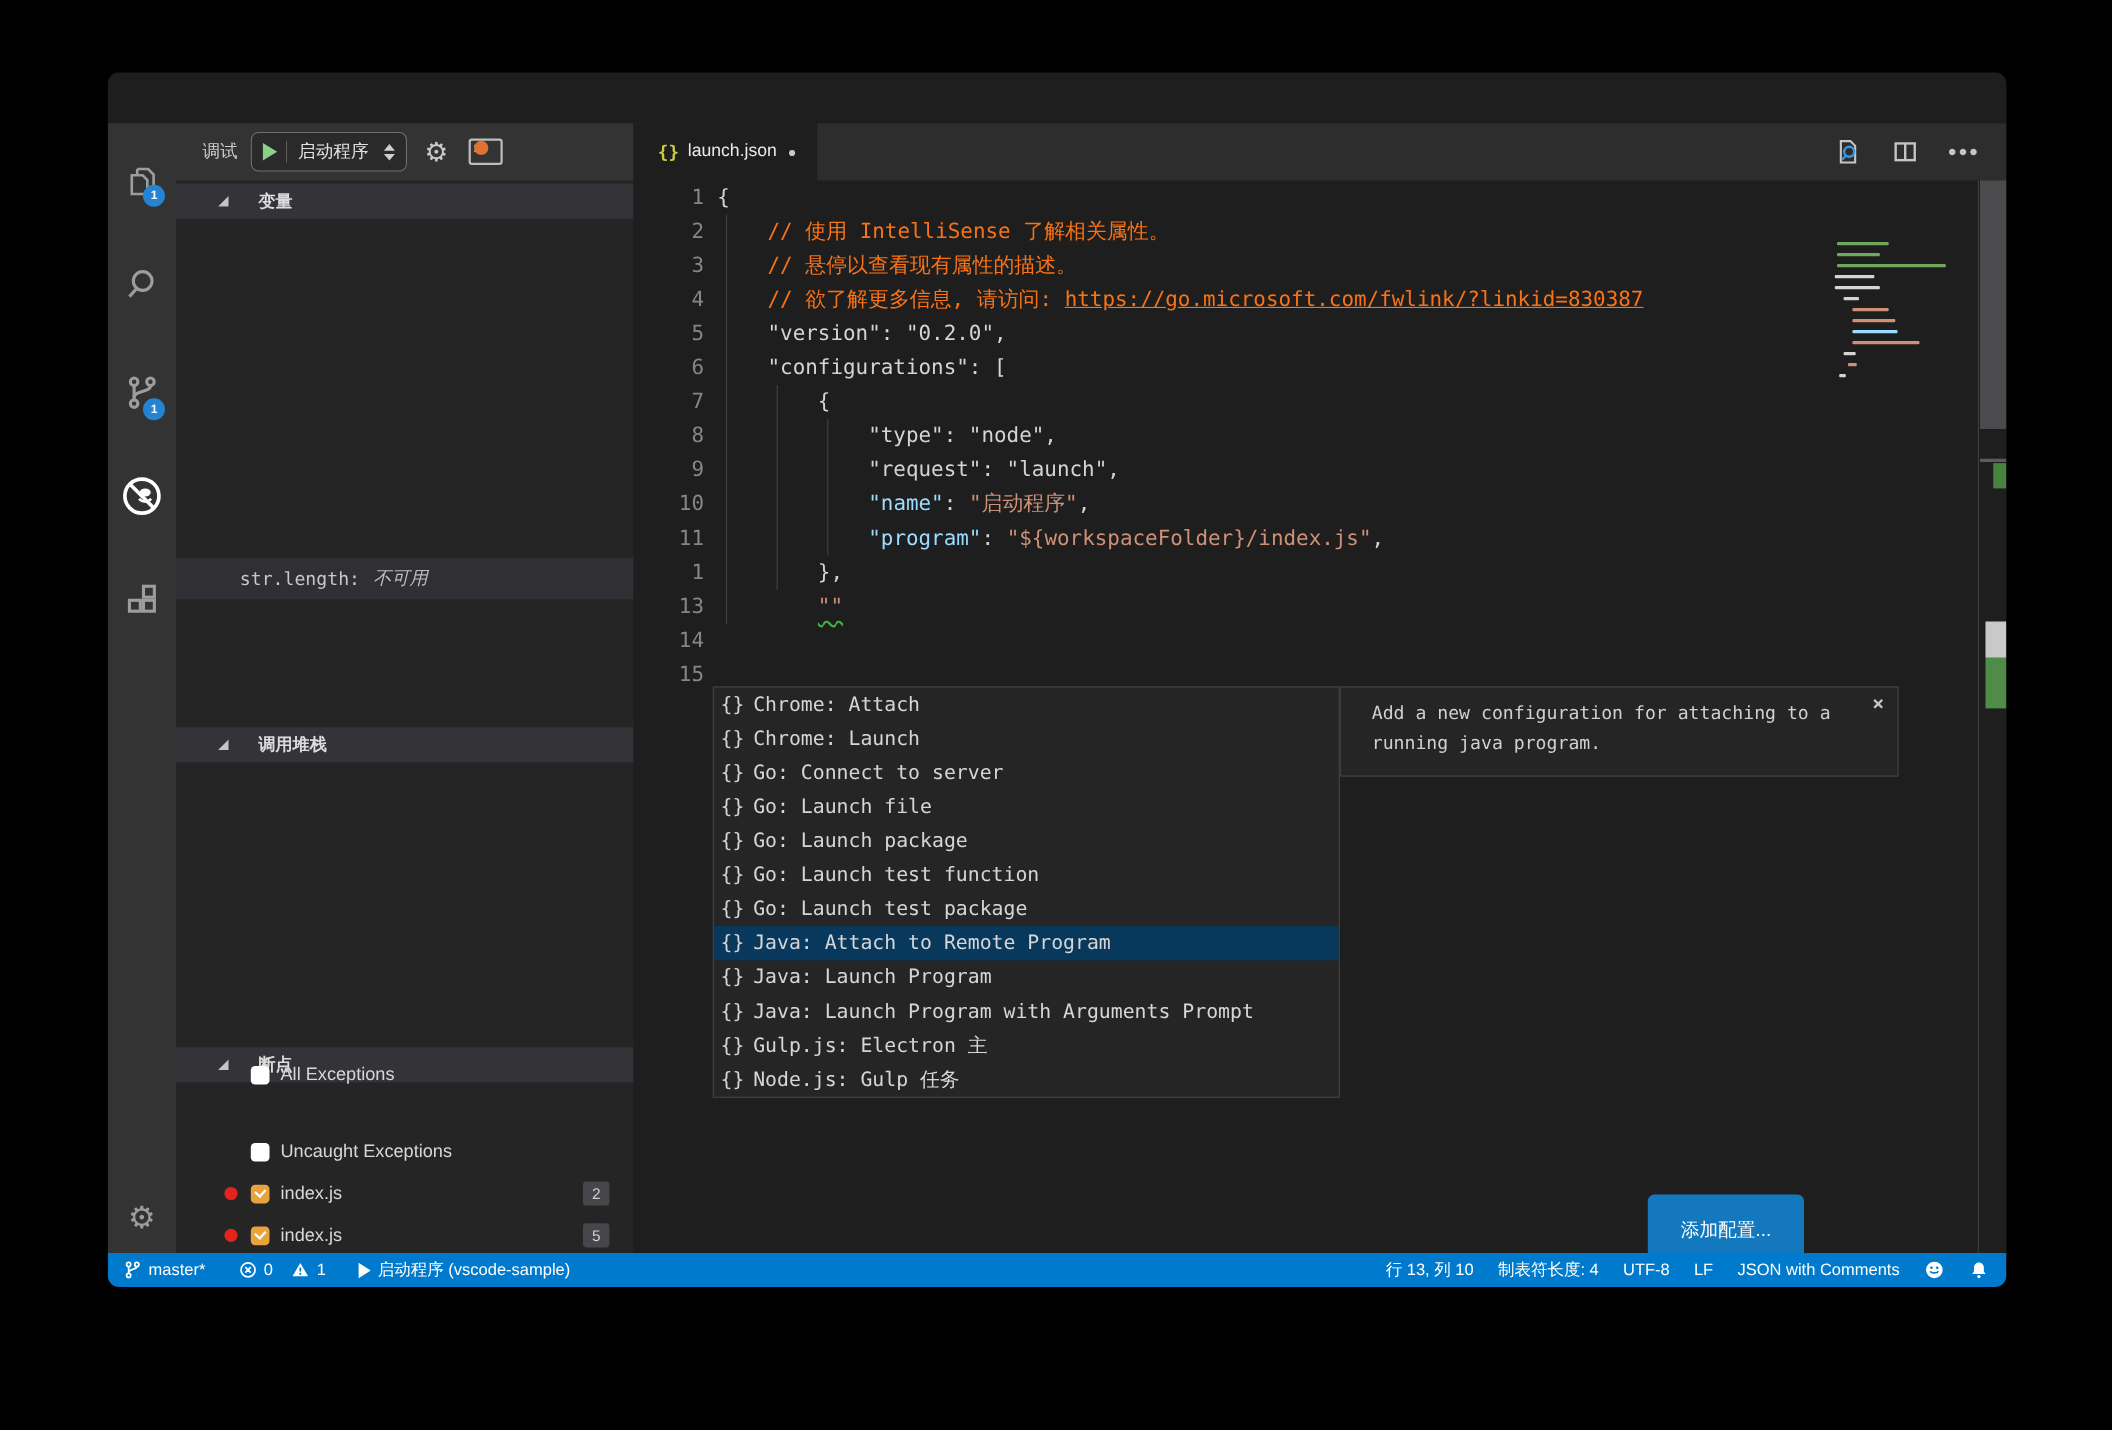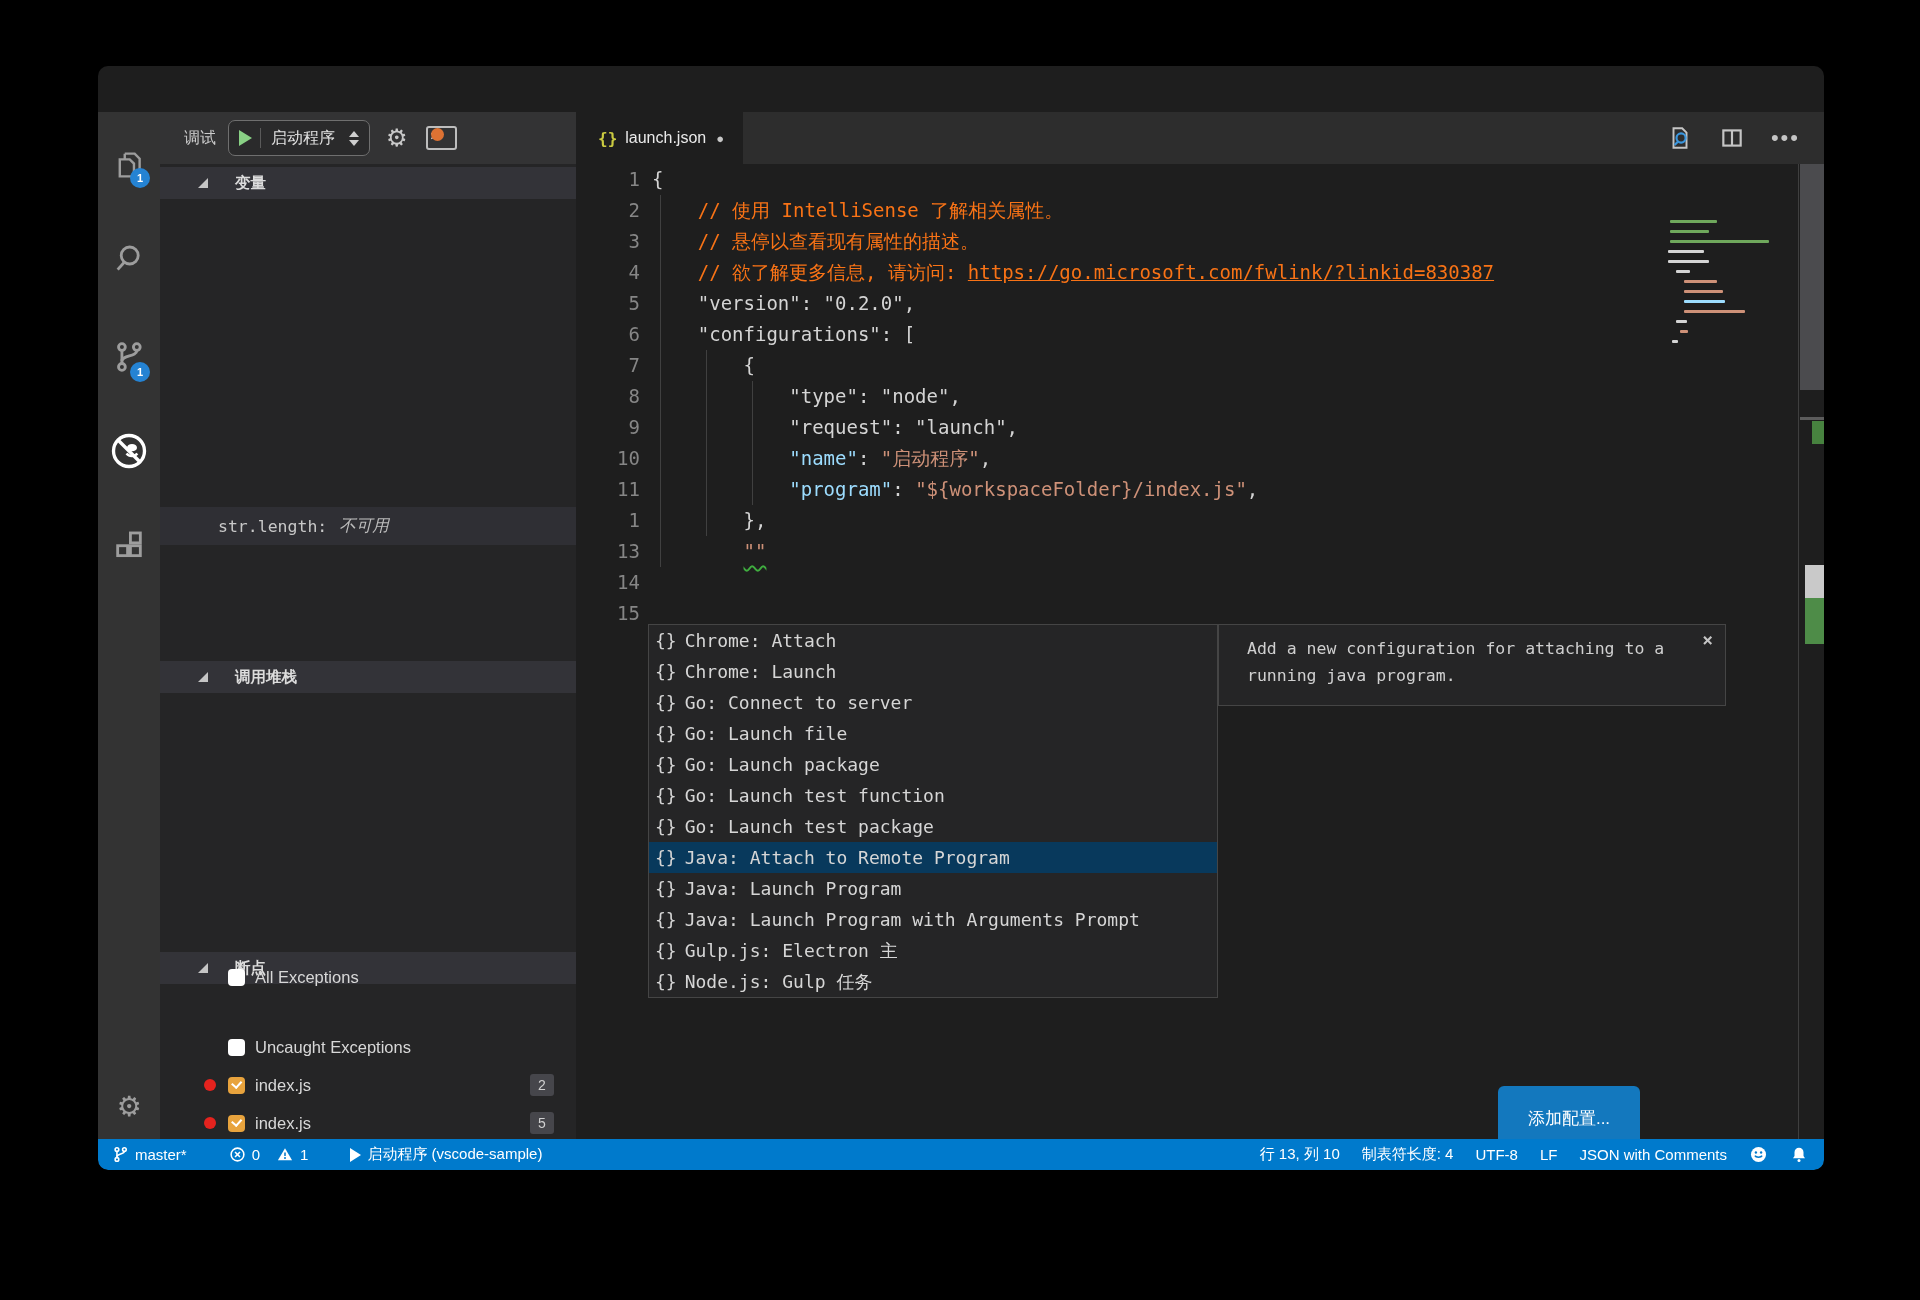--- a/index.html
+++ b/index.html
@@ -87,21 +87,21 @@
   .mm-row{height:3px;border-radius:1px;margin-bottom:7px;}
   .sb-col{position:absolute;left:1222px;top:52px;bottom:0;width:26px;border-left:1px solid #3f3f3f;}
   .sb-thumb{position:absolute;left:1px;right:0;top:0;height:226px;background:#4b4b4e;}
   .sb-div{position:absolute;left:1px;right:0;top:253px;height:3px;background:#5c5c5c;}
   .sb-green1{position:absolute;right:0;width:13px;top:257px;height:23px;background:#47823f;}
   .sb-white{position:absolute;right:0;width:20px;top:401px;height:33px;background:#c9c9c9;}
   .sb-green2{position:absolute;right:0;width:20px;top:434px;height:46px;background:#4e8c48;}
   
   .statusbar{position:absolute;left:0;bottom:0;right:0;height:31px;background:#007acc;display:flex;align-items:center;
     color:#ffffff;font-size:15px;border-radius:0 0 10px 10px;}
-  .sb-left{display:flex;align-items:center;gap:20px;margin-left:14px;flex:1;}
+  .sb-left{display:flex;align-items:center;gap:8px;margin-left:14px;flex:1;}
   .sb-right{display:flex;align-items:center;gap:22px;margin-right:16px;}
   .sb-item{display:flex;align-items:center;gap:6px;}
   .gap-l{margin-left:22px;}
   svg{display:block;}
 </style>
 </head>
 <body>
 
 <div class="stage">
   <div class="window">

